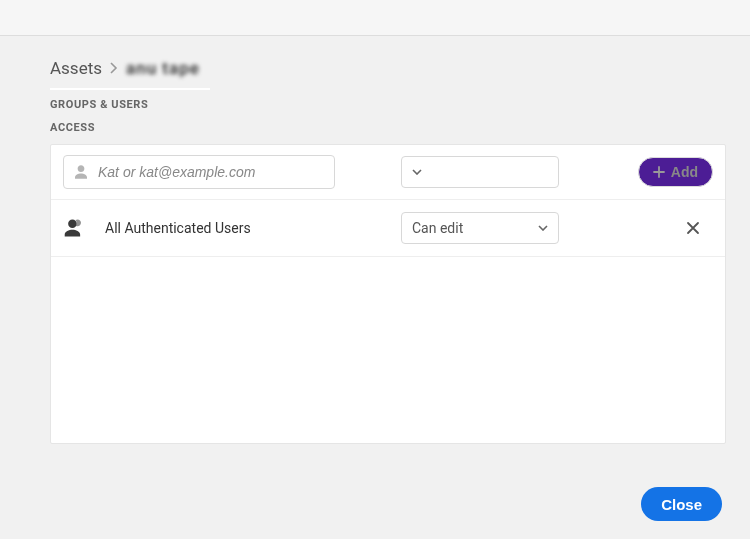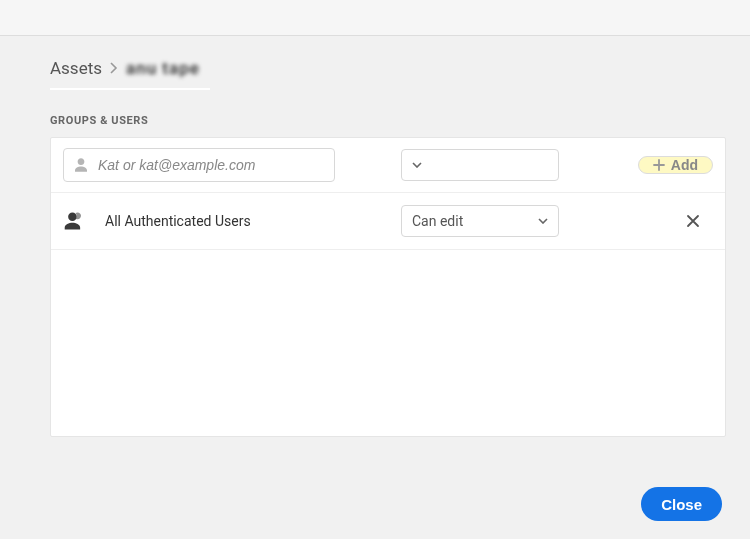--- a/index.html
+++ b/index.html
@@ -36,21 +36,21 @@
       letter-spacing: 1px;
     }
     .tab-underline {
       width: 160px;
       height: 2px;
       background: #fff;
       margin-bottom: 0;
     }
     .columns {
       display: flex;
-      margin-top: 24px;
+      margin-top: 8px;
       flex-direction: column;
     }
     .col-header {
       font-size: 11px;
       font-weight: 700;
       letter-spacing: 0.6px;
       color: #666;
       text-transform: uppercase;
       padding-bottom: 10px;
     }
@@ -109,25 +109,25 @@
     .select.muted { color: #888; font-style: italic; }
     .select .label {
       white-space: nowrap;
       overflow: hidden;
       text-overflow: ellipsis;
     }
     .add-button {
       display: inline-flex;
       align-items: center;
       gap: 6px;
-      height: 18px;
+      height: 30px;
       padding: 0 14px;
       border: 1px solid #dcdcdc;
       border-radius: 15px;
-      background: #fef9c3;
+      background: #4c1d95;
       color: #888;
       font-size: 14px;
       font-weight: 600;
       margin-left: auto;
       cursor: pointer;
     }
     .icon-svg { display: block; }
     .user-label {
       font-size: 14px;
       color: #333;
@@ -172,20 +172,21 @@
       <svg class="icon-svg" width="8" height="12" viewBox="0 0 8 12">
           <path d="M1 1 L6 6 L1 11" fill="none" stroke="#999" stroke-width="1.6"></path>
         </svg>
     </span>
     <span class="current">anu tape</span>
   </div>
   <div class="tab-underline"></div>
 
   <div class="columns">
     <div class="col-groups col-header">GROUPS &amp; USERS</div>
+    <div class="col-access col-header">ACCESS</div>
   </div>
 
   <div class="panel">
     <div class="row input-row">
       <div class="col-spacer-1">
         <div class="person-field">
           <span>
             <svg class="icon-svg" width="18" height="18" viewBox="0 0 24 24" fill="#b5b5b5">
                 <path d="M12 12c2.5 0 4.5-2 4.5-4.5S14.5 3 12 3 7.5 5 7.5 7.5 9.5 12 12 12zm0 2c-3.5 0-8 1.8-8 5v2h16v-2c0-3.2-4.5-5-8-5z"></path>
               </svg>

